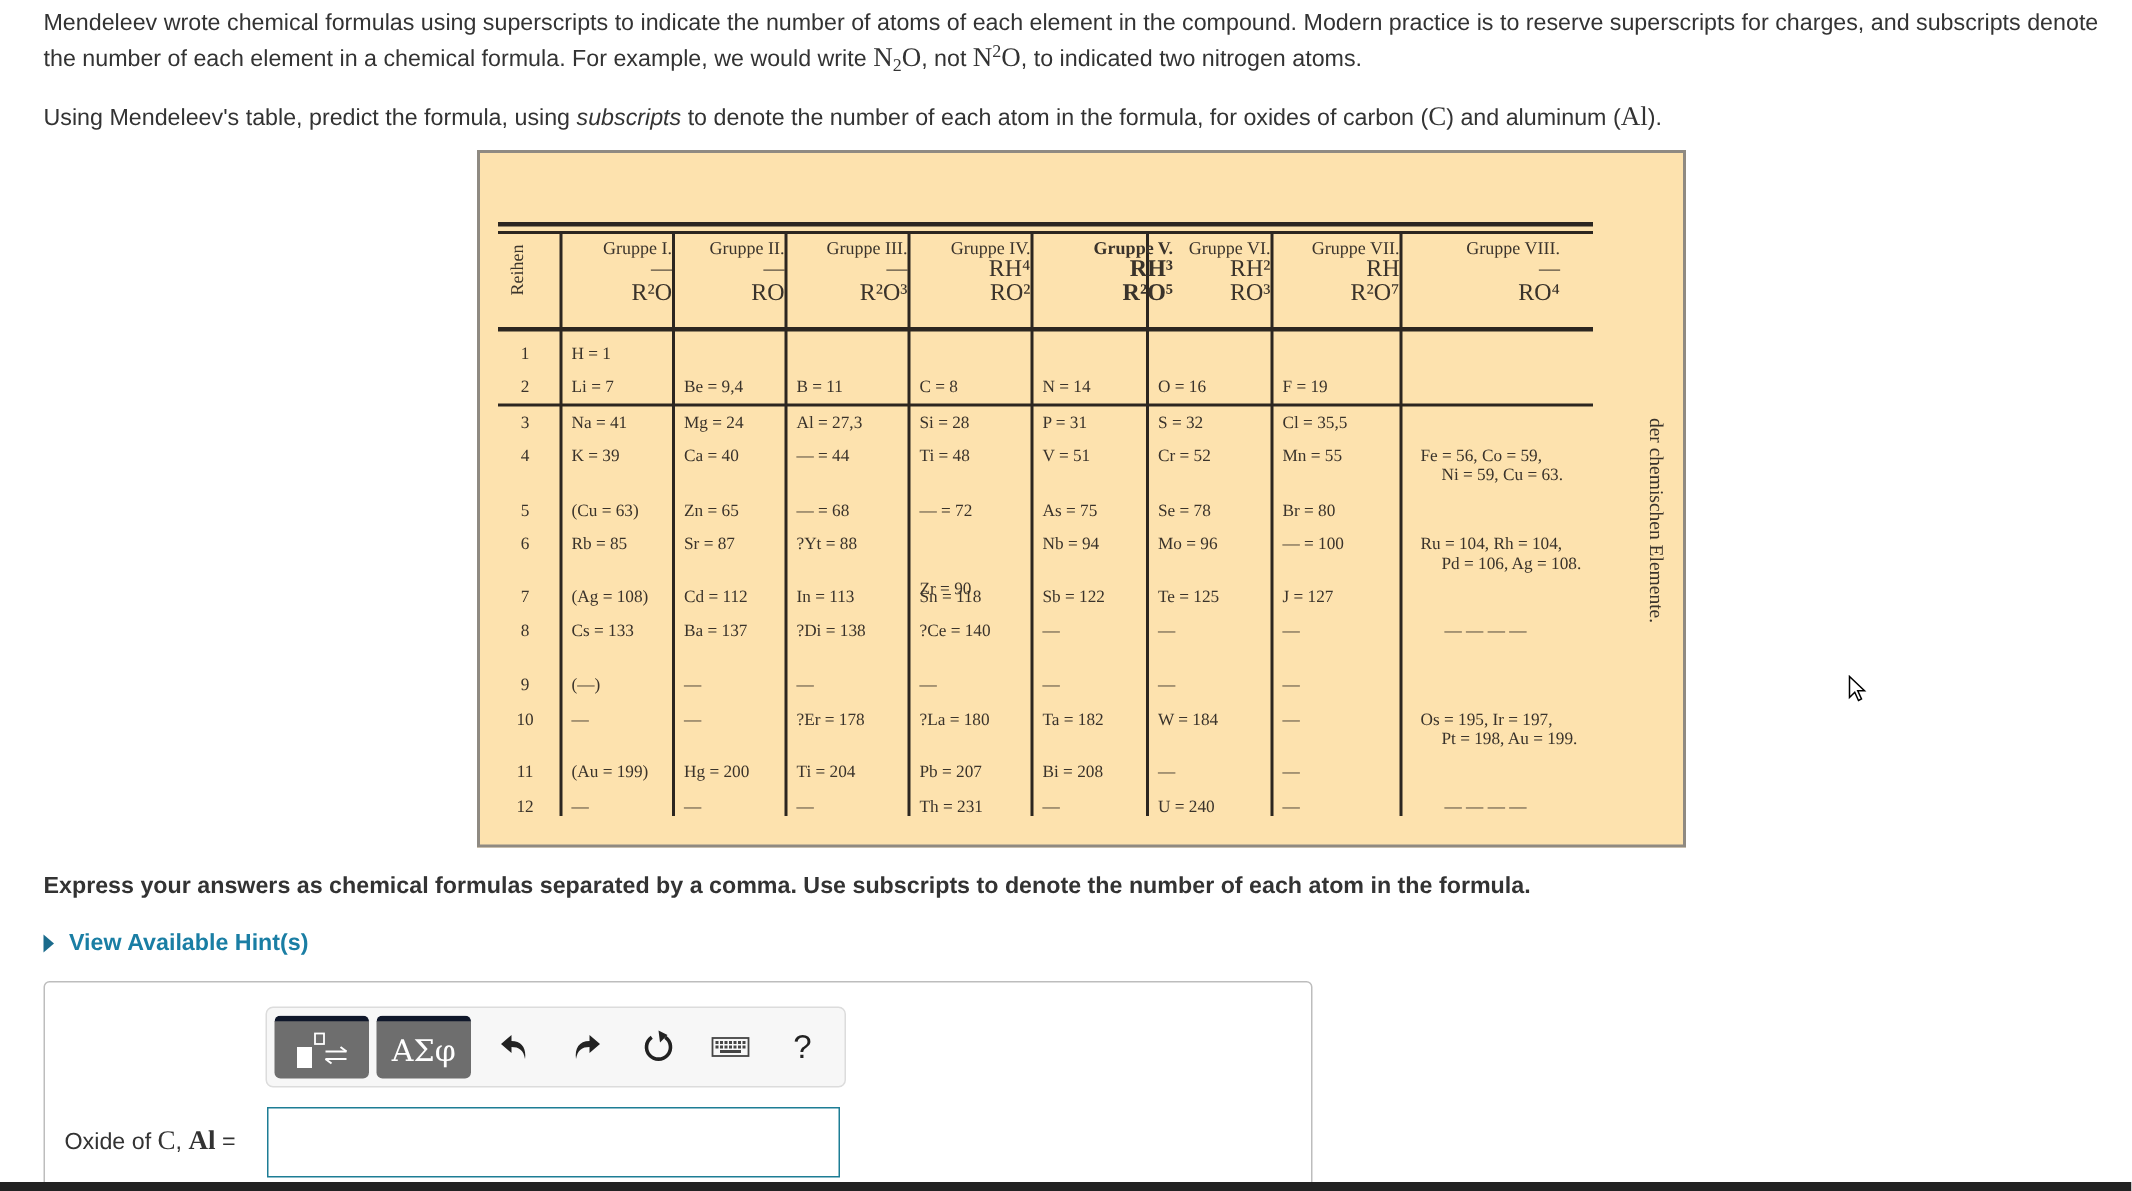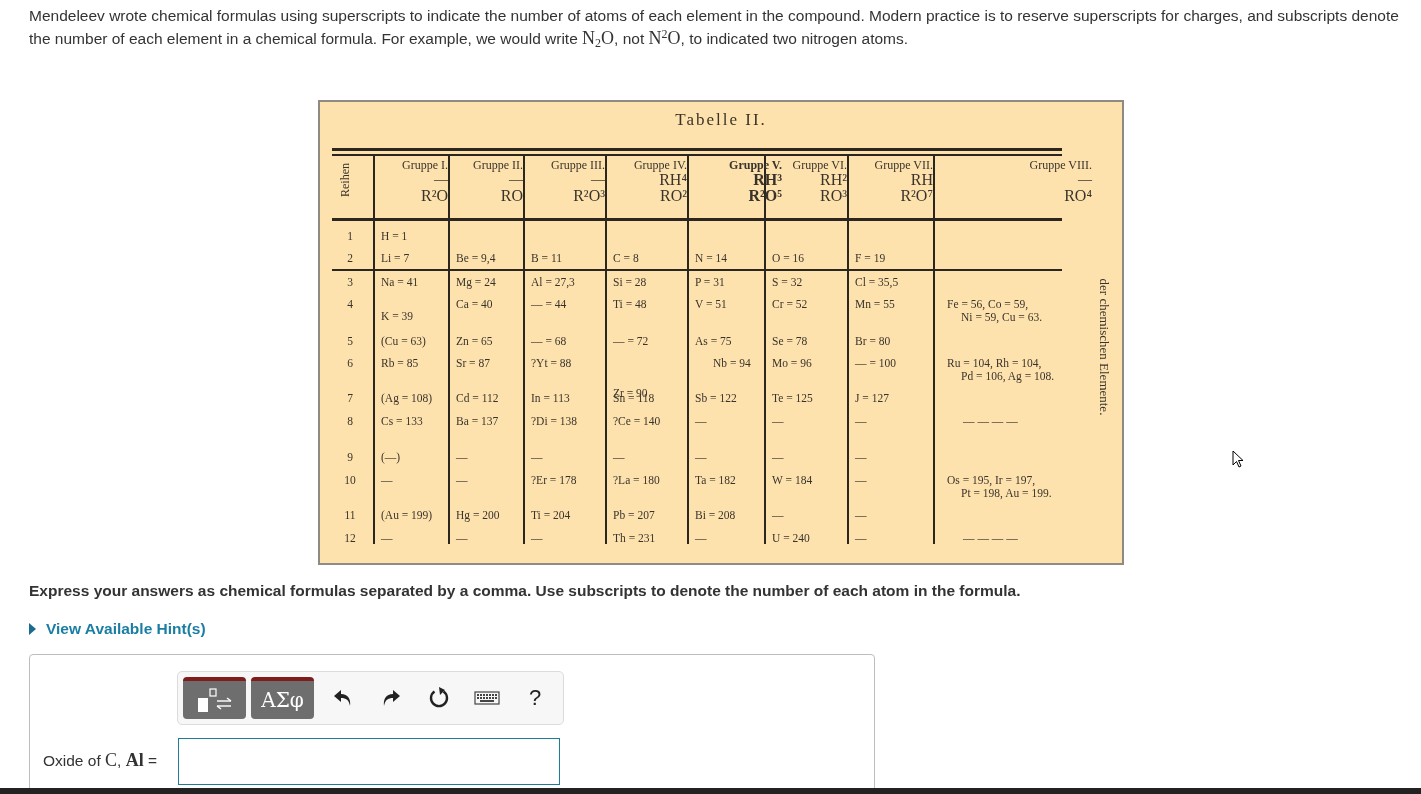--- a/index.html
+++ b/index.html
@@ -48,21 +48,21 @@
   .answer-box {
     position: absolute; left: 29px; top: 654px; width: 846px; height: 150px;
     border: 1px solid #bdbdbd; border-radius: 4px; background: #fff;
   }
   .toolbar {
     position: absolute; left: 177px; top: 671px; width: 387px; height: 54px;
     border: 1px solid #dcdcdc; border-radius: 5px; background: #f7f7f7;
     display: flex; align-items: center; padding-left: 5px; gap: 0;
   }
   .tb-btn-dark {
-    width: 63px; height: 42px; background: #6e6e6e; border-radius: 4px; border-top: 4px solid #7f1d1d;
+    width: 63px; height: 42px; background: #6e6e6e; border-radius: 4px; border-top: 4px solid #0f172a;
     color: #fff; display: flex; align-items: center; justify-content: center; margin-right: 5px;
     font-family: "DejaVu Serif", serif; font-size: 20px; cursor: pointer;
   }
   .tb-icon { width: 48px; height: 42px; display: flex; align-items: center; justify-content: center; cursor: pointer; color: #222; font-size: 22px; }
   .tb-icon svg { display: block; }
 
   .oxide-label { position: absolute; left: 43px; top: 750px; font-size: 15.5px; color: #333; }
   .oxide-label .math { font-size: 18px; }
   .answer-input {
     position: absolute; left: 178px; top: 738px; width: 382px; height: 47px;
@@ -70,24 +70,24 @@
   }
   .bottom-bar { position: absolute; left: 0; top: 788px; width: 1421px; height: 6px; background: #222; }
 
   .cursor { position: absolute; left: 1232px; top: 450px; }
 </style>
 </head>
 <body>
 
 <div class="intro">
   <p><span>Mendeleev wrote chemical formulas using superscripts to indicate the number of atoms of each element in the compound. Modern practice is to reserve superscripts for charges, and subscripts denote the number of each element in a chemical formula. For example, we would write </span><span class="math"><span>N</span><sub>2</sub><span>O</span></span><span>, not </span><span class="math"><span>N</span><sup>2</sup><span>O</span></span><span>, to indicated two nitrogen atoms.</span></p>
+  <p><span>Using Mendeleev's table, predict the formula, using </span><em>subscripts</em><span> to denote the number of each atom in the formula, for oxides of carbon (</span><span class="math">C</span><span>) and aluminum (</span><span class="math">Al</span><span>).</span></p>
 </div>
 
 <div class="table-img" id="tbl">
-  <div class="tbl-title">Tabelle II.</div>
 
   <div class="rule" style="left:12px; width:730px; top:46px; height:3px;"></div>
   <div class="rule" style="left:12px; width:730px; top:52px; height:2px;"></div>
   <div class="rule" style="left:12px; width:730px; top:116px; height:3px;"></div>
   <div class="rule" style="left:12px; width:730px; top:167px; height:2px;"></div>
 
   <div class="reihen-label">
       <span>Reihen</span>
     </div>
   <div class="side-label">
@@ -133,21 +133,21 @@
       <div class="ghead" style="left: 444px; width: 83px;">
         <span class="gname">Gruppe VI.</span>
         <span class="f">RH²</span>
         <span class="f">RO³</span>
       </div>
       <div class="ghead" style="left: 527px; width: 86px;">
         <span class="gname">Gruppe VII.</span>
         <span class="f">RH</span>
         <span class="f">R²O⁷</span>
       </div>
-      <div class="ghead" style="left: 643px; width: 129px;">
+      <div class="ghead" style="left: 591px; width: 129px;">
         <span class="gname">Gruppe VIII.</span>
         <span class="dash">—</span>
         <span class="f">RO⁴</span>
       </div>
     </div>
   <div id="body-cells">
       <div class="rownum" style="left: 20px; top: 128px;">1</div>
       <div class="cell" style="left: 61px; top: 128px; font-family: Liberation Serif, serif;">H = 1</div>
       <div class="rownum" style="left: 20px; top: 150px;">2</div>
       <div class="cell" style="left: 61px; top: 150px;">Li = 7</div>
@@ -159,21 +159,21 @@
       <div class="cell" style="left: 535px; top: 150px;">F = 19</div>
       <div class="rownum" style="left: 20px; top: 174px;">3</div>
       <div class="cell" style="left: 61px; top: 174px;">Na = 41</div>
       <div class="cell" style="left: 136px; top: 174px;">Mg = 24</div>
       <div class="cell" style="left: 211px; top: 174px;">Al = 27,3</div>
       <div class="cell" style="left: 293px; top: 174px;">Si = 28</div>
       <div class="cell" style="left: 375px; top: 174px;">P = 31</div>
       <div class="cell" style="left: 452px; top: 174px;">S = 32</div>
       <div class="cell" style="left: 535px; top: 174px;">Cl = 35,5</div>
       <div class="rownum" style="left: 20px; top: 196px;">4</div>
-      <div class="cell" style="left: 61px; top: 208px;">K = 39</div>
+      <div class="cell" style="left: 61px; top: 196px;">K = 39</div>
       <div class="cell" style="left: 136px; top: 196px;">Ca = 40</div>
       <div class="cell" style="left: 211px; top: 196px;">— = 44</div>
       <div class="cell" style="left: 293px; top: 196px;">Ti = 48</div>
       <div class="cell" style="left: 375px; top: 196px;">V = 51</div>
       <div class="cell" style="left: 452px; top: 196px;">Cr = 52</div>
       <div class="cell" style="left: 535px; top: 196px;">Mn = 55</div>
       <div class="cell multi" style="left: 627px; top: 196px;">
         <div>Fe = 56, Co = 59,</div>
         <div style="padding-left: 14px;">Ni = 59, Cu = 63.</div>
       </div>
@@ -183,21 +183,21 @@
       <div class="cell" style="left: 211px; top: 233px;">— = 68</div>
       <div class="cell" style="left: 293px; top: 233px;">— = 72</div>
       <div class="cell" style="left: 375px; top: 233px;">As = 75</div>
       <div class="cell" style="left: 452px; top: 233px;">Se = 78</div>
       <div class="cell" style="left: 535px; top: 233px;">Br = 80</div>
       <div class="rownum" style="left: 20px; top: 255px;">6</div>
       <div class="cell" style="left: 61px; top: 255px;">Rb = 85</div>
       <div class="cell" style="left: 136px; top: 255px;">Sr = 87</div>
       <div class="cell" style="left: 211px; top: 255px;">?Yt = 88</div>
       <div class="cell" style="left: 293px; top: 255px; margin-top: 30px;">Zr = 90</div>
-      <div class="cell" style="left: 393px; top: 255px;">Nb = 94</div>
+      <div class="cell" style="left: 375px; top: 255px;">Nb = 94</div>
       <div class="cell" style="left: 452px; top: 255px;">Mo = 96</div>
       <div class="cell" style="left: 535px; top: 255px;">— = 100</div>
       <div class="cell multi" style="left: 627px; top: 255px;">
         <div>Ru = 104, Rh = 104,</div>
         <div style="padding-left: 14px;">Pd = 106, Ag = 108.</div>
       </div>
       <div class="rownum" style="left: 20px; top: 290px;">7</div>
       <div class="cell" style="left: 61px; top: 290px;">(Ag = 108)</div>
       <div class="cell" style="left: 136px; top: 290px;">Cd = 112</div>
       <div class="cell" style="left: 211px; top: 290px;">In = 113</div>

